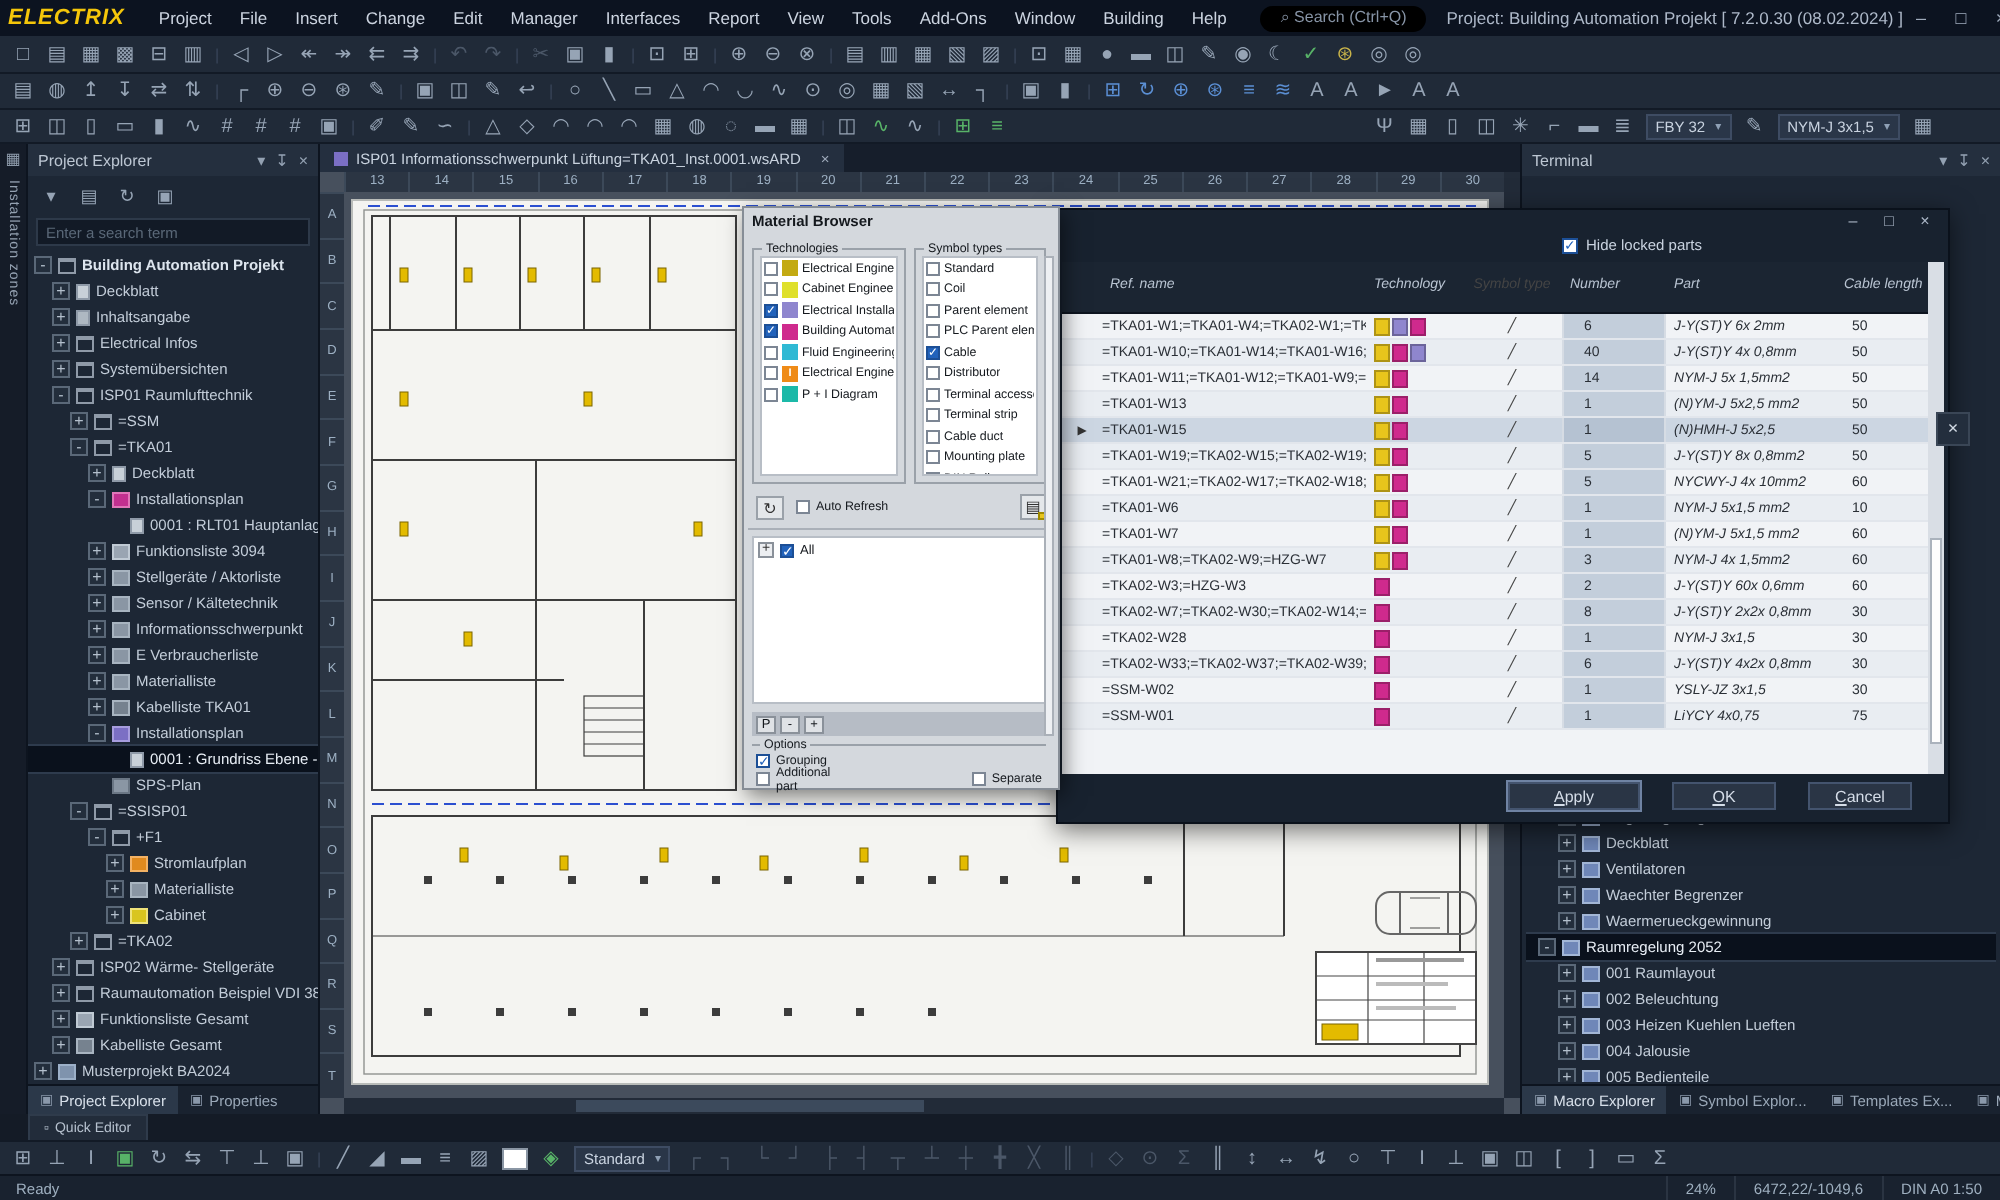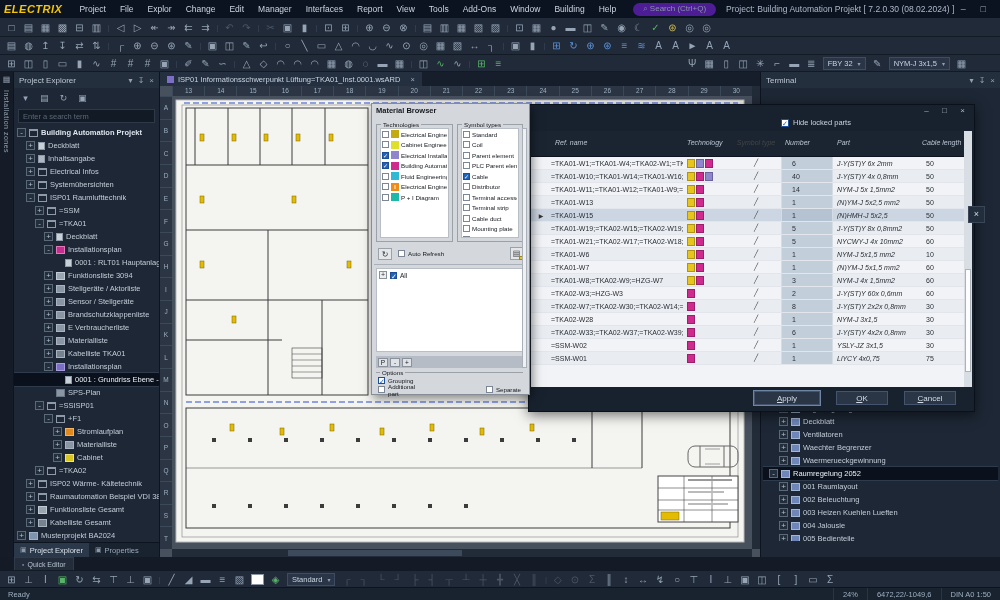--- a/index.html
+++ b/index.html
@@ -3,21 +3,21 @@
 <meta charset="utf-8">
 <style>
   *{margin:0;padding:0;box-sizing:border-box;}
   html,body{width:1000px;height:600px;overflow:hidden;}
   body{position:relative;background:#2a323e;font-family:"Liberation Sans",sans-serif;color:#c4cedb;-webkit-font-smoothing:antialiased;}
   
   .titlebar{position:absolute;left:0;top:0;right:0;height:18px;background:#0c1320;display:flex;align-items:center;font-size:8.5px;color:#ccd4e0;z-index:10;}
   .logo{color:#f4c60a;font-weight:bold;font-style:italic;font-size:11px;letter-spacing:.5px;margin:0 10px 0 4px;white-space:nowrap;}
   .menus{display:flex;}
   .menu-item{padding:0 7px;white-space:nowrap;cursor:default;}
-  .search-pill{background:#4c1d95;border-radius:8px;padding:1px 10px 2px;color:#8794a6;margin:0 10px;white-space:nowrap;font-size:8px;}
+  .search-pill{background:#000000;border-radius:8px;padding:1px 10px 2px;color:#8794a6;margin:0 10px;white-space:nowrap;font-size:8px;}
   .win-title{color:#aeb9c9;white-space:nowrap;}
   .winbtns{margin-left:auto;display:flex;gap:2px;padding-right:4px;}
   .winbtn{width:18px;text-align:center;color:#9fabbc;font-size:9px;}
   
   .tbrow{position:absolute;left:0;right:0;display:flex;align-items:center;background:#202a38;border-bottom:1px solid #121a26;padding-left:3px;z-index:9;}
   #tb1{top:18px;height:19px;} #tb2{top:37px;height:18px;} #tb3{top:55px;height:17px;}
   .iconhost{display:flex;align-items:center;}
   .tbi{width:17px;text-align:center;color:#96a4b5;font-size:10px;line-height:15px;flex:none;cursor:default;}
   .tbi.dis{color:#4b5768;}
   .tbi.sep{width:7px;color:#39455a;font-size:8px;}
@@ -159,21 +159,21 @@
 </style>
 </head>
 <body>
 
 <div class="titlebar">
   <span class="logo">ELECTRIX</span>
   <div class="menus">
 
   <span class="menu-item">Project</span>
       <span class="menu-item">File</span>
-      <span class="menu-item">Explor</span>
+      <span class="menu-item">Insert</span>
       <span class="menu-item">Change</span>
       <span class="menu-item">Edit</span>
       <span class="menu-item">Manager</span>
       <span class="menu-item">Interfaces</span>
       <span class="menu-item">Report</span>
       <span class="menu-item">View</span>
       <span class="menu-item">Tools</span>
       <span class="menu-item">Add-Ons</span>
       <span class="menu-item">Window</span>
       <span class="menu-item">Building</span>
@@ -435,26 +435,26 @@
         <span class="lbl">Funktionsliste 3094</span>
       </div>
       <div class="trow" style="padding-left: 30px;">
         <span class="exp">+</span>
         <span class="ticon ic-list"></span>
         <span class="lbl">Stellgeräte / Aktorliste</span>
       </div>
       <div class="trow" style="padding-left: 30px;">
         <span class="exp">+</span>
         <span class="ticon ic-list"></span>
-        <span class="lbl">Sensor / Stellgeräte</span>
+        <span class="lbl">Sensor / Kältetechnik</span>
       </div>
       <div class="trow" style="padding-left: 30px;">
         <span class="exp">+</span>
         <span class="ticon ic-list"></span>
-        <span class="lbl">Brandschutzklappenliste</span>
+        <span class="lbl">Informationsschwerpunkt</span>
       </div>
       <div class="trow" style="padding-left: 30px;">
         <span class="exp">+</span>
         <span class="ticon ic-list"></span>
         <span class="lbl">E Verbraucherliste</span>
       </div>
       <div class="trow" style="padding-left: 30px;">
         <span class="exp">+</span>
         <span class="ticon ic-list"></span>
         <span class="lbl">Materialliste</span>
@@ -505,21 +505,21 @@
         <span class="lbl">Cabinet</span>
       </div>
       <div class="trow" style="padding-left: 21px;">
         <span class="exp">+</span>
         <span class="ticon ic-folder"></span>
         <span class="lbl">=TKA02</span>
       </div>
       <div class="trow" style="padding-left: 12px;">
         <span class="exp">+</span>
         <span class="ticon ic-folder"></span>
-        <span class="lbl">ISP02 Wärme- Kältetechnik</span>
+        <span class="lbl">ISP02 Wärme- Stellgeräte</span>
       </div>
       <div class="trow" style="padding-left: 12px;">
         <span class="exp">+</span>
         <span class="ticon ic-folder"></span>
         <span class="lbl">Raumautomation Beispiel VDI 3813</span>
       </div>
       <div class="trow" style="padding-left: 12px;">
         <span class="exp">+</span>
         <span class="ticon ic-func"></span>
         <span class="lbl">Funktionsliste Gesamt</span>
@@ -767,20 +767,39 @@
         <span class="exp">+</span>
         <span class="ticon ic-pic"></span>
         <span class="lbl">004 Jalousie</span>
       </div>
       <div class="trow" style="padding-left: 16px;">
         <span class="exp">+</span>
         <span class="ticon ic-pic"></span>
         <span class="lbl">005 Bedienteile</span>
       </div>
     </div>
+  <div class="right-tabs">
+
+  <span class="stab active">
+        <span class="ti">▣</span>
+        <span>Macro Explorer</span>
+      </span>
+      <span class="stab">
+        <span class="ti">▣</span>
+        <span>Symbol Explor...</span>
+      </span>
+      <span class="stab">
+        <span class="ti">▣</span>
+        <span>Templates Ex...</span>
+      </span>
+      <span class="stab">
+        <span class="ti">▣</span>
+        <span>Material Explo...</span>
+      </span>
+    </div>
 </div>
 
 <div class="mat-window">
   <div class="mw-chrome">
     <span>–</span>
     <span>□</span>
     <span>×</span>
   </div>
   <div class="mw-hide">
     <span class="cb on lt"></span>

